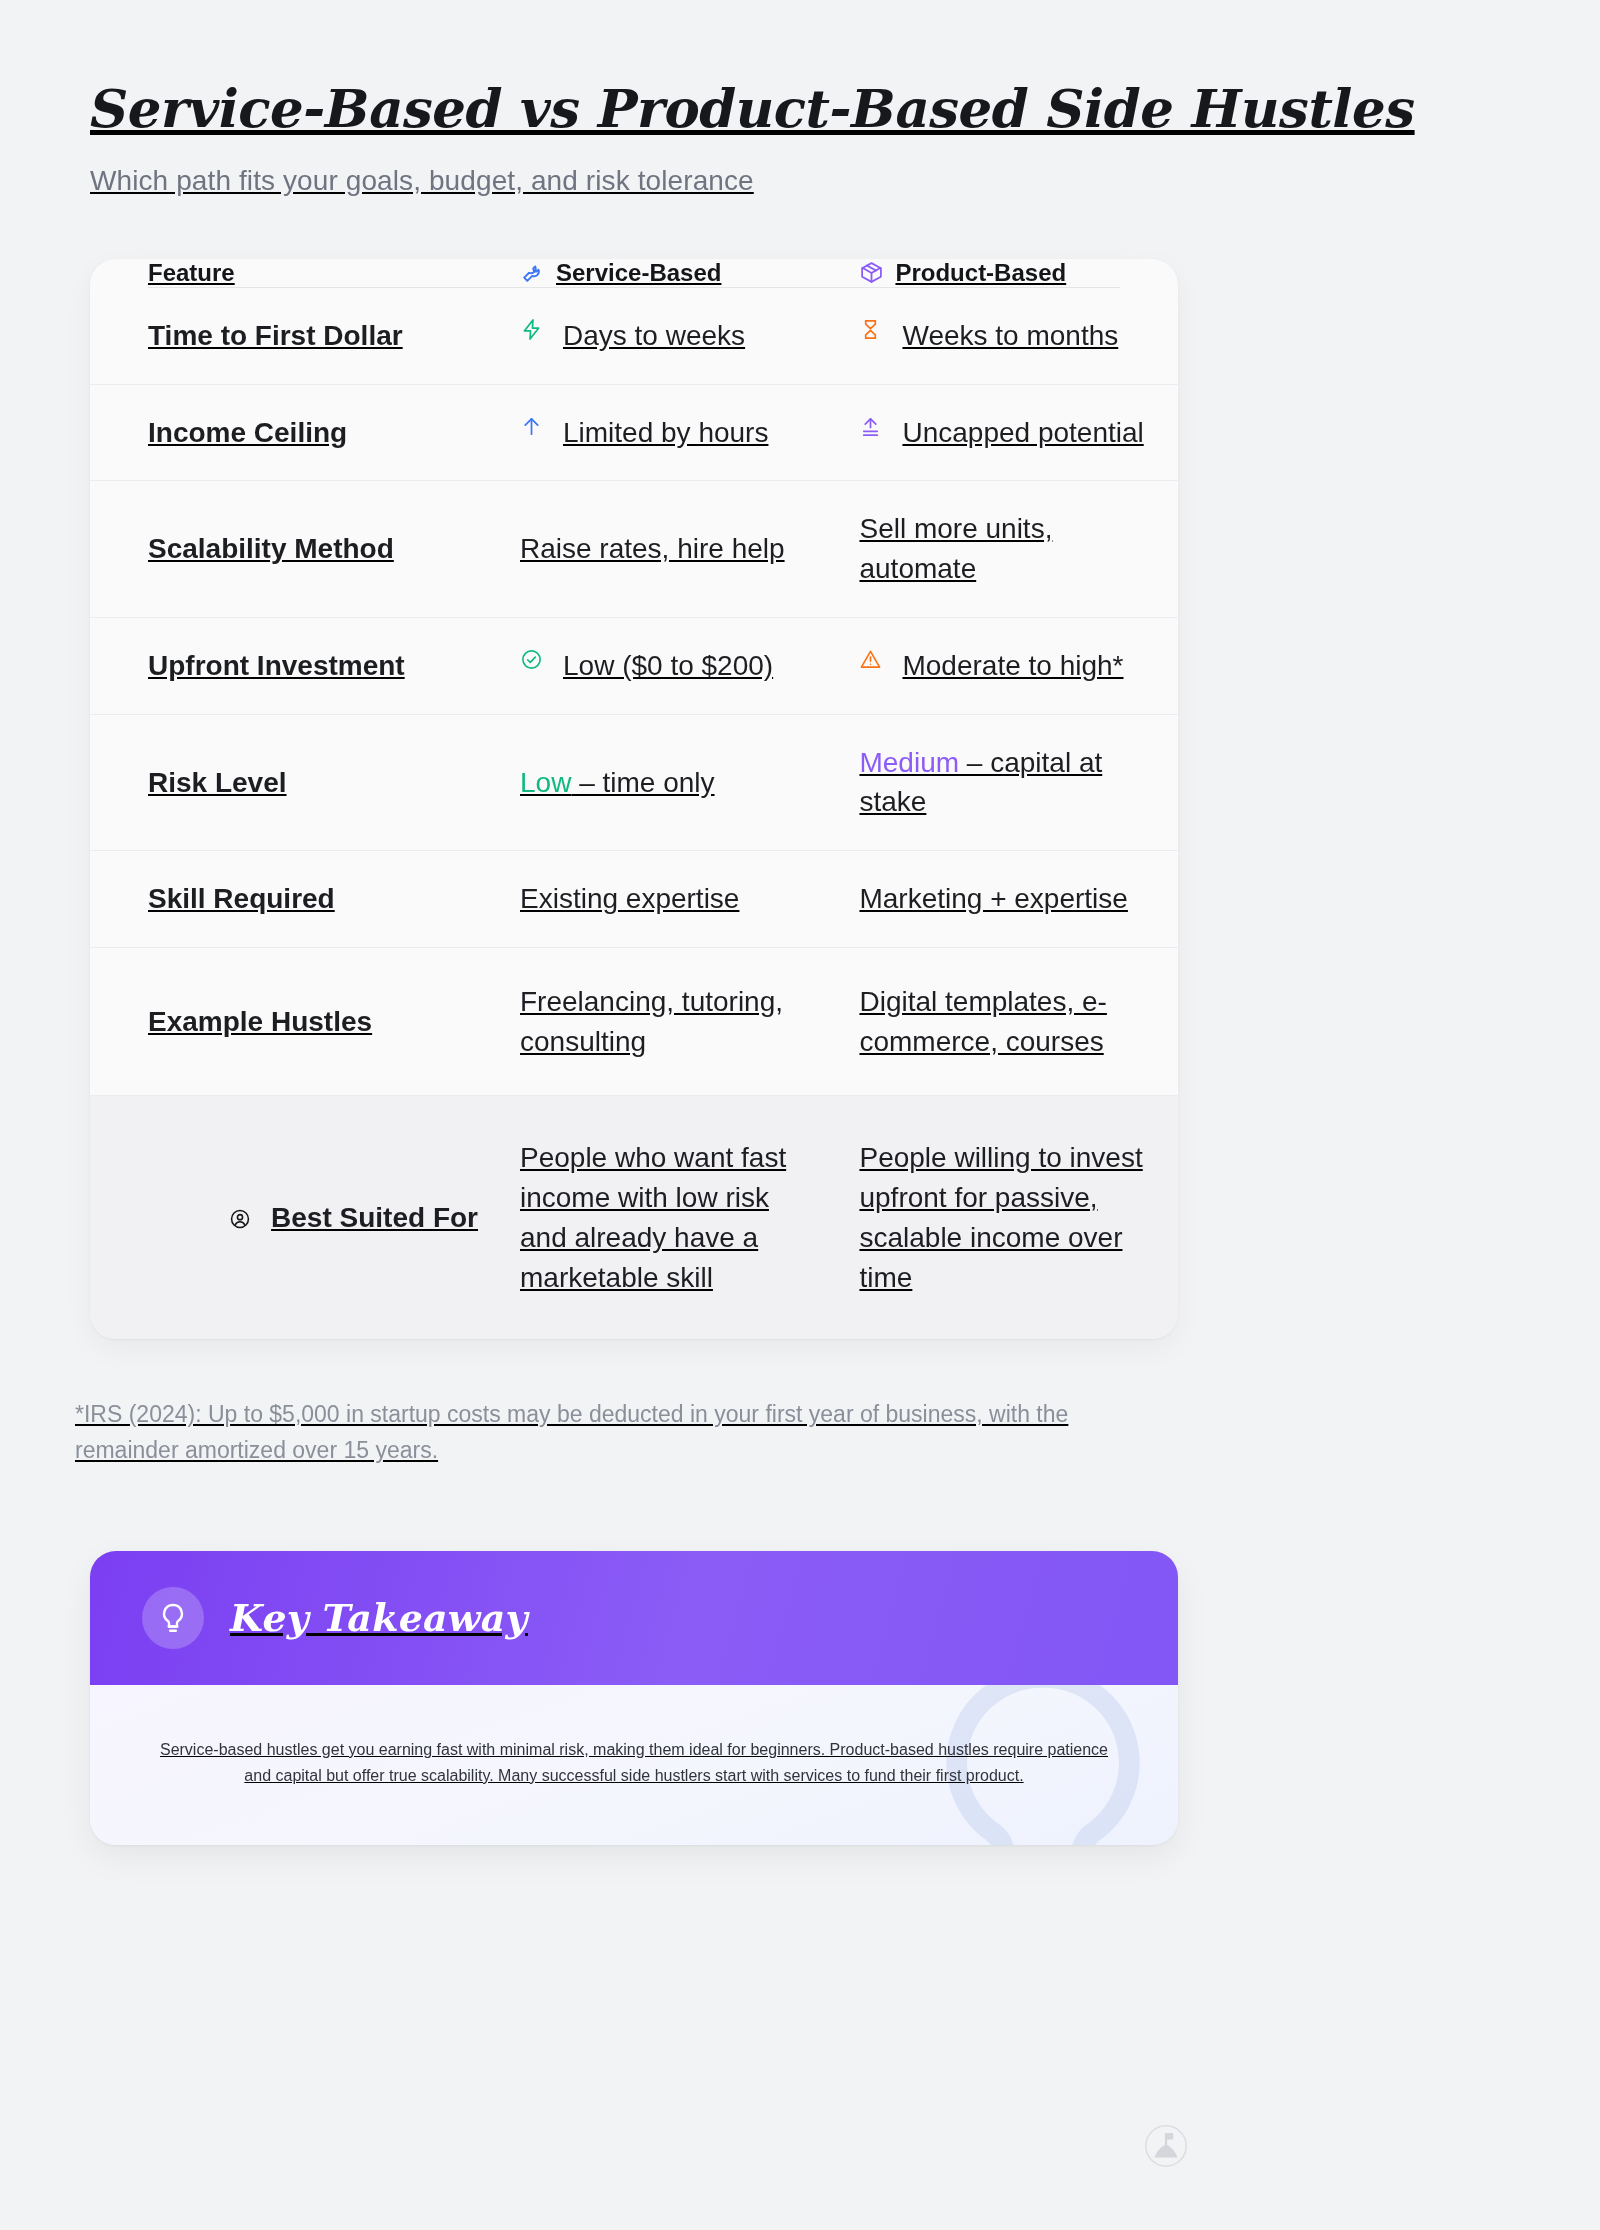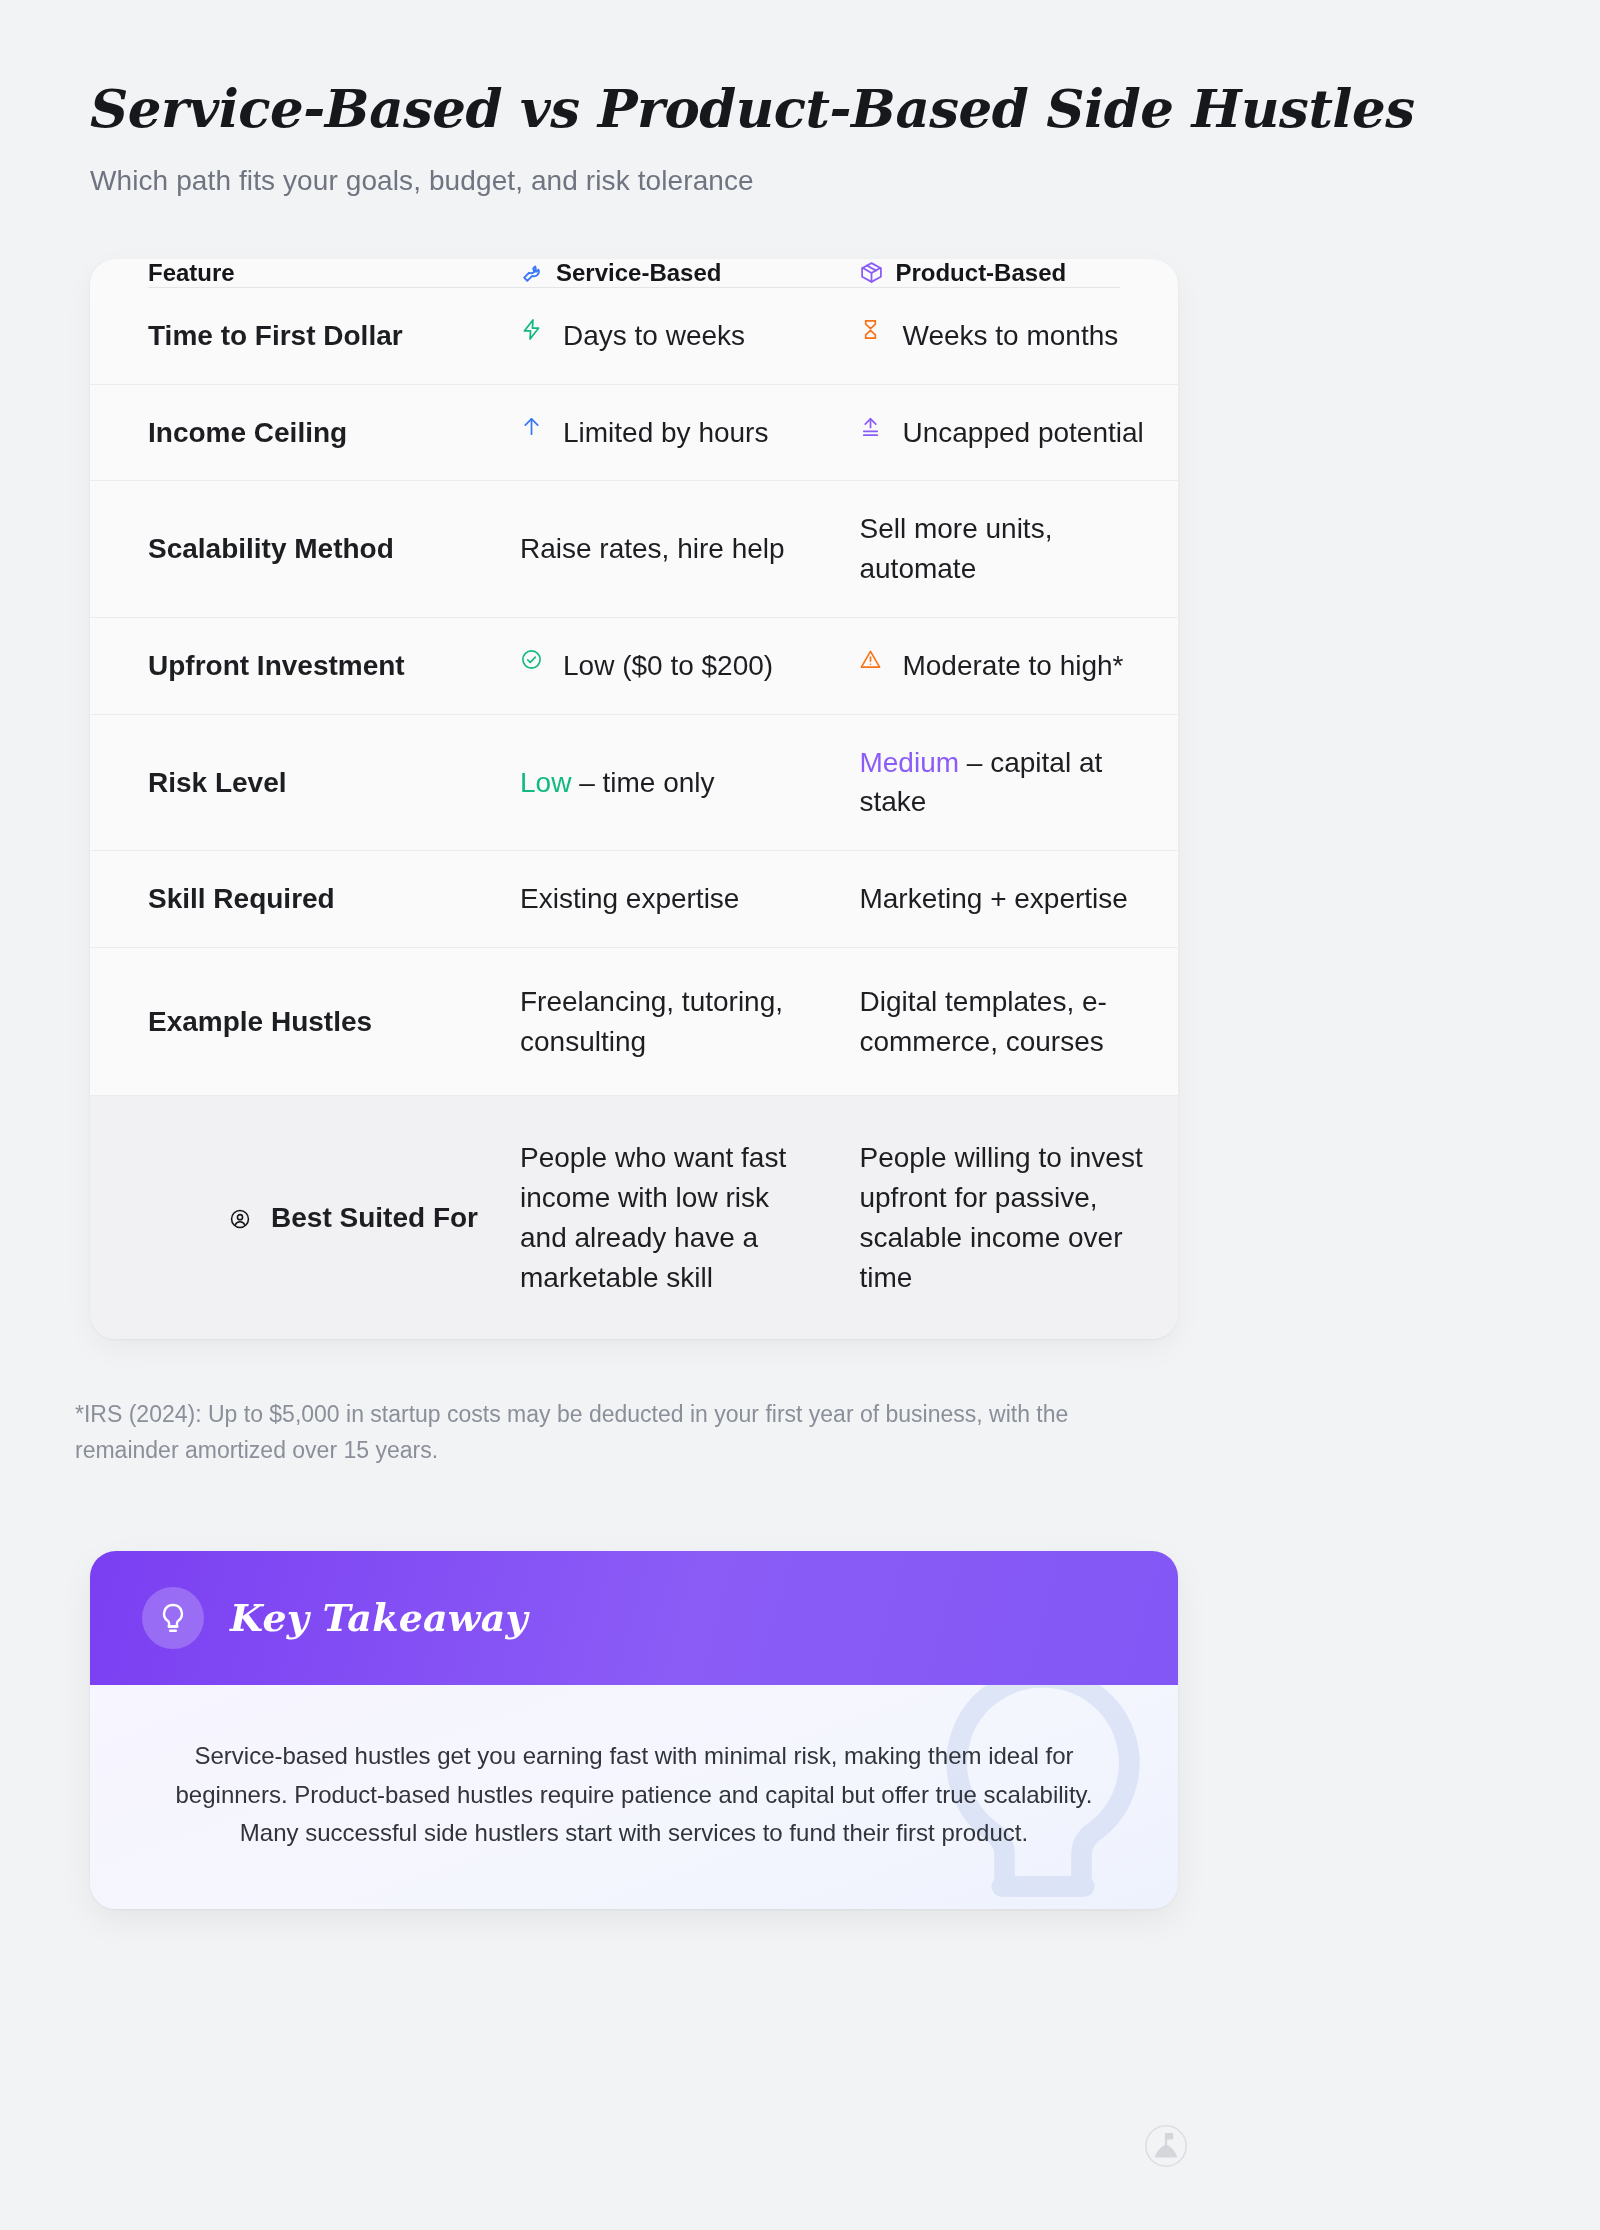--- a/index.html
+++ b/index.html
@@ -14,20 +14,21 @@
     font-family: "Liberation Sans", sans-serif;
     position: relative;
     overflow: hidden;
   }
 
   .page {
     width: 1268px;
     height: 2230px;
     position: relative;
     padding: 0;
+    text-decoration: underline;
   }
 
   
   .header {
     padding: 78px 90px 0 90px;
   }
 
   .title {
     font-family: "DejaVu Serif", "Liberation Serif", serif;
     font-weight: bold;
@@ -194,21 +195,21 @@
   }
 
   .takeaway-body {
     background: linear-gradient(160deg, #f7f5ff 0%, #f4f6fe 60%, #eef2fd 100%);
     padding: 52px 56px 56px 56px;
     position: relative;
     overflow: hidden;
   }
 
   .takeaway-text {
-    font-size: 24px;
+    font-size: 16px;
     line-height: 1.62;
     color: #32343b;
     position: relative;
     z-index: 2;
     max-width: 1320px;
   }
 
   .watermark-bulb {
     position: absolute;
     right: -30px;

